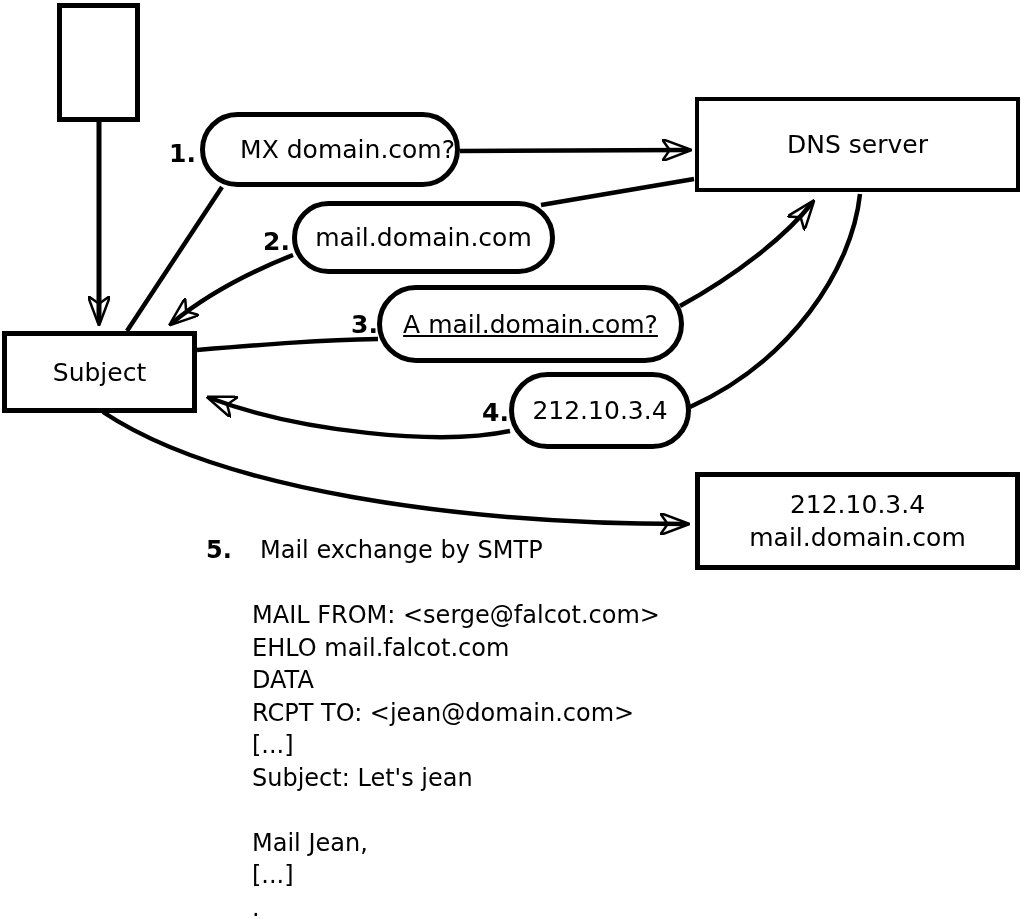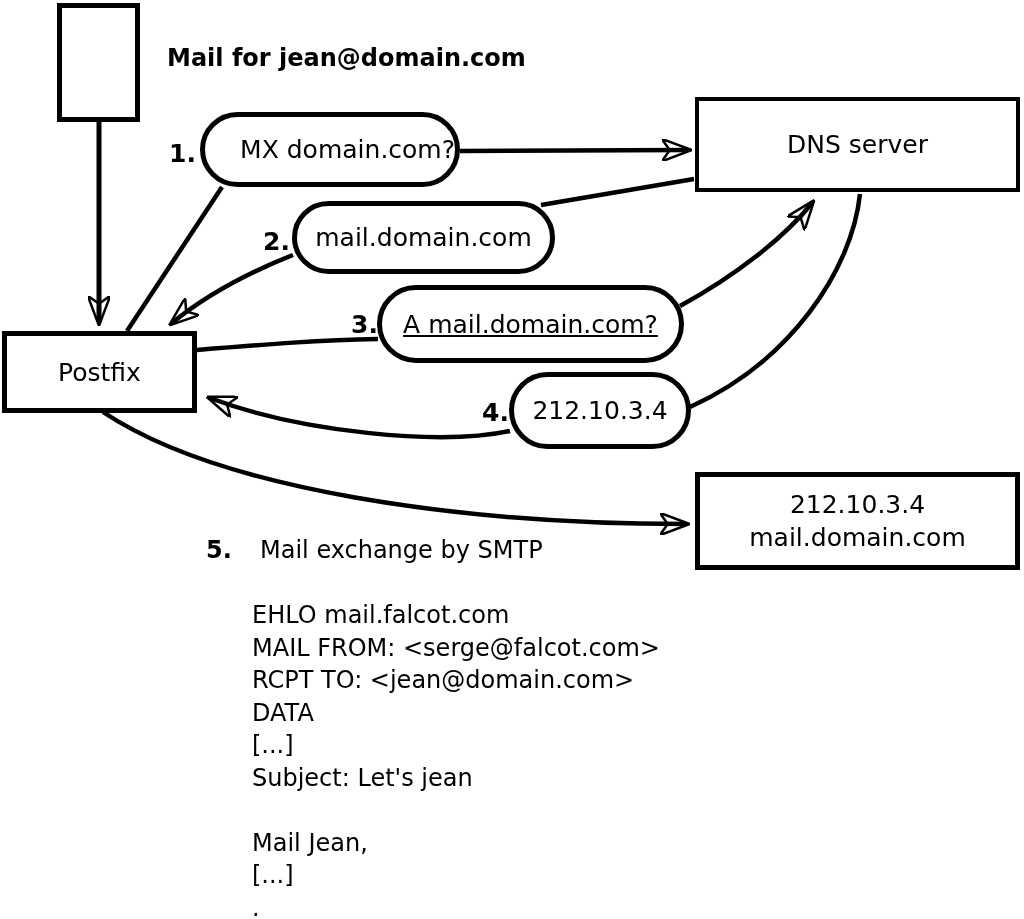--- a/index.html
+++ b/index.html
@@ -59,21 +59,20 @@
     <path d="M293,255 C250,272 205,296 172,323" stroke-width="4.5" marker-end="url(#arrow)"></path>
     <path d="M197,350 C270,344 320,340 378,339" stroke-width="4.5"></path>
     <path d="M680,306 C735,276 785,237 812,203" stroke-width="4.5" marker-end="url(#arrow)"></path>
     <path d="M860,194 C852,270 790,362 690,407" stroke-width="4.5"></path>
     <path d="M510,431 C440,446 300,432 210,398" stroke-width="4.5" marker-end="url(#arrow)"></path>
     <path d="M103,412 C220,490 460,524 686,524" stroke-width="4.5" marker-end="url(#arrow)"></path>
   </svg>
 
   <div class="node" style="left:57px; top:3px; width:83px; height:119px;"></div>
 
-  <div class="caption bold" style="left:167px; top:44px;">Mail for jean@domain.com</div>
 
   <div class="num" style="left:160px; top:139px; width:36px; text-align:right;">1.</div>
   <div class="node pill" style="left:200px; top:112px; width:260px; height:75px;justify-content:flex-end;">
     <span>MX domain.com?</span>
   </div>
 
   <div class="num" style="left:256px; top:227px; width:34px; text-align:right;">2.</div>
   <div class="node pill" style="left:292px; top:201px; width:263px; height:73px;">
     <span>mail.domain.com</span>
   </div>
@@ -86,36 +85,36 @@
   <div class="num" style="left:476px; top:398px; width:33px; text-align:right;">4.</div>
   <div class="node pill" style="left:509px; top:372px; width:182px; height:77px;">
     <span>212.10.3.4</span>
   </div>
 
   <div class="node rect-dns" style="left:695px; top:97px; width:325px; height:95px;">
     <span>DNS server</span>
   </div>
 
   <div class="node" style="left:2px; top:331px; width:195px; height:82px;">
-    <span>Postfix</span>
+    <span>Subject</span>
   </div>
 
   <div class="node two-line" style="left:695px; top:472px; width:325px; height:98px;">
     <span>212.10.3.4</span>
     <span>mail.domain.com</span>
   </div>
 
   <div class="caption bold" style="left:206px; top:536px;">5.</div>
   <div class="caption" style="left:260px; top:536px;">Mail exchange by SMTP</div>
 
   <div id="smtp-block">
+    <div class="smtp-line">MAIL FROM: &lt;serge@falcot.com&gt;</div>
     <div class="smtp-line">EHLO mail.falcot.com</div>
-    <div class="smtp-line">MAIL FROM: &lt;serge@falcot.com&gt;</div>
+    <div class="smtp-line">DATA</div>
     <div class="smtp-line">RCPT TO: &lt;jean@domain.com&gt;</div>
-    <div class="smtp-line">DATA</div>
     <div class="smtp-line">[...]</div>
     <div class="smtp-line">Subject: Let's jean</div>
     <div class="smtp-line"></div>
     <div class="smtp-line">Mail Jean,</div>
     <div class="smtp-line">[...]</div>
     <div class="smtp-line">.</div>
   </div>
 
 </div>
 

